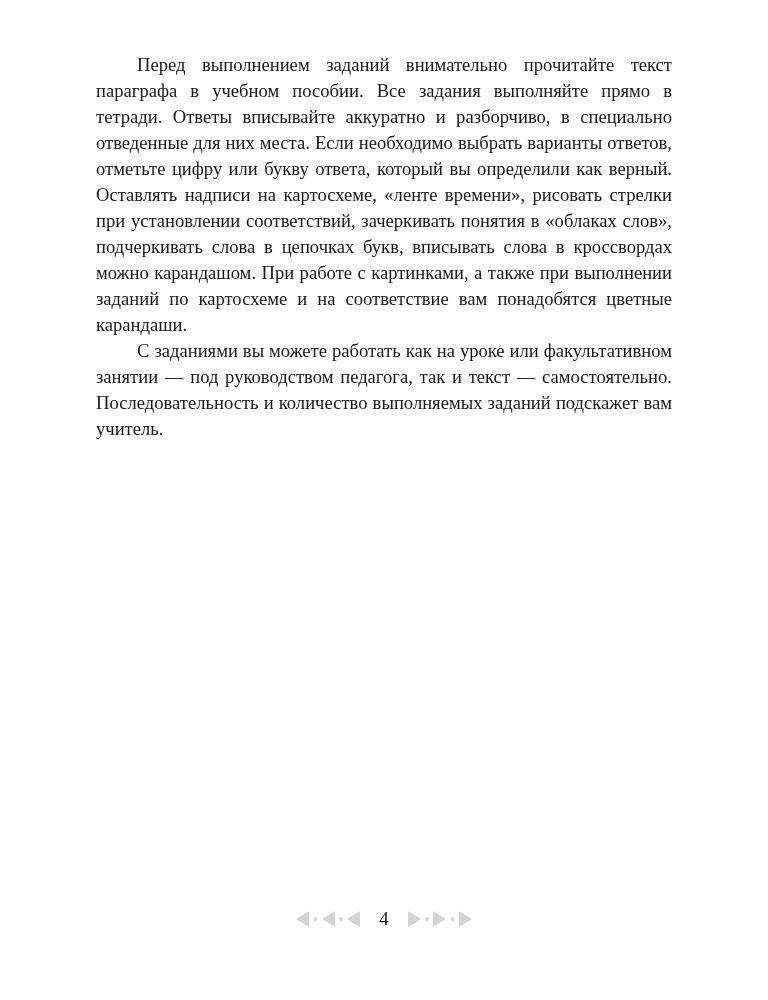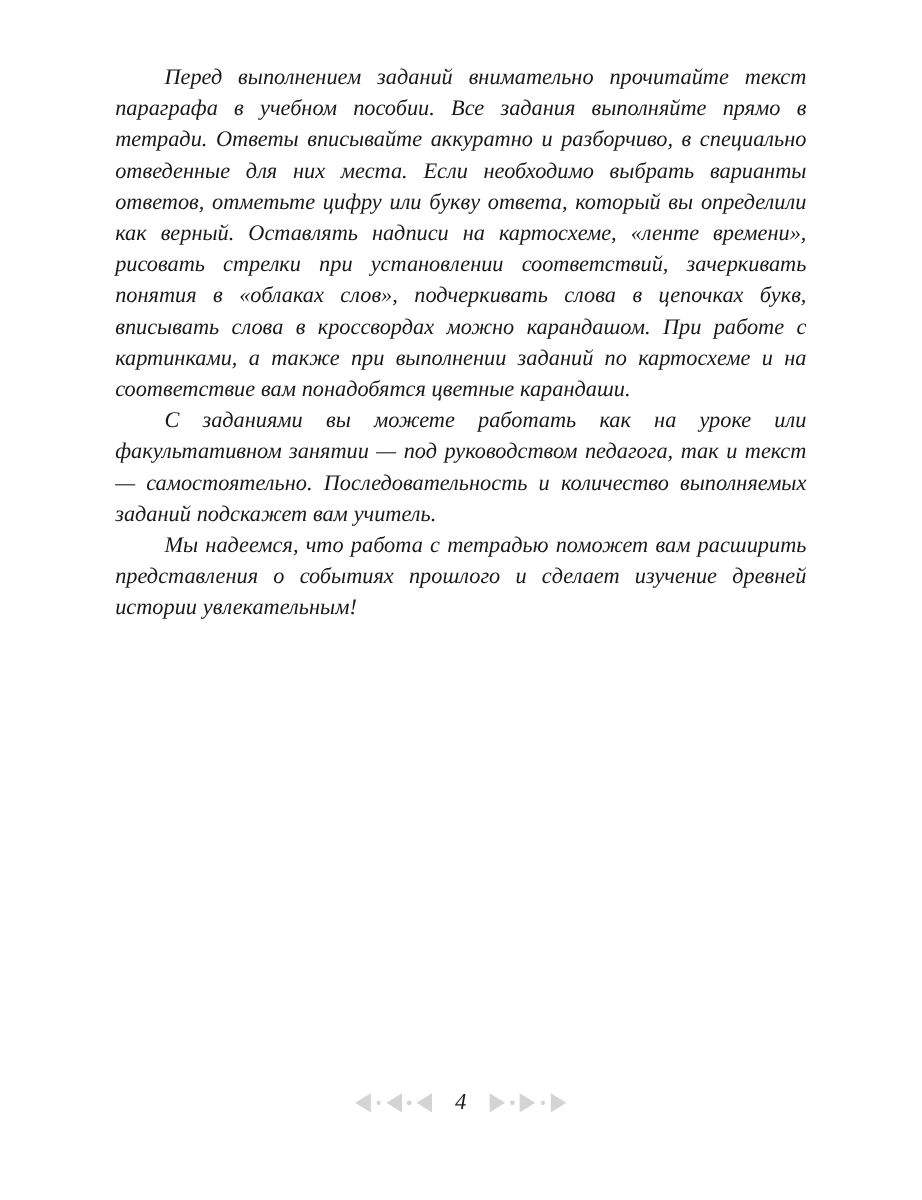--- a/index.html
+++ b/index.html
@@ -15,21 +15,20 @@
     color: #1a1a1a;
     overflow: hidden;
   }
 
   .page {
     position: absolute;
     left: 0; top: 0;
     width: 768px;
     height: 1000px;
     background: #ffffff;
-    font-style: italic;
   }
 
   .text-block {
     position: absolute;
     left: 96px;
     top: 52px;
     width: 576px;
   }
 
   .para {
@@ -102,21 +101,20 @@
   }
 </style>
 </head>
 <body>
 
 <div class="page">
 
   <div class="text-block">
     <p class="para">Перед выполнением заданий внимательно прочитайте текст параграфа в учебном пособии. Все задания выполняйте прямо в тетради. Ответы вписывайте аккуратно и разборчиво, в специально отведенные для них места. Если необходимо выбрать варианты ответов, отметьте цифру или букву ответа, который вы определили как верный. Оставлять надписи на картосхеме, «ленте времени», рисовать стрелки при установлении соответствий, зачеркивать понятия в «облаках слов», подчеркивать слова в цепочках букв, вписывать слова в кроссвордах можно карандашом. При работе с картинками, а также при выполнении заданий по картосхеме и на соответствие вам понадобятся цветные карандаши.</p>
     <p class="para">С заданиями вы можете работать как на уроке или факультативном занятии — под руководством педагога, так и текст — самостоятельно. Последовательность и количество выполняемых заданий подскажет вам учитель.</p>
-    <p class="para">Мы надеемся, что работа с тетрадью поможет вам расширить представления о событиях прошлого и сделает изучение древней истории увлекательным!</p>
   </div>
 
   <div class="footer">
 
     <span class="orn-group">
       <span class="tri tri-left"></span>
       <span class="dot"></span>
       <span class="tri tri-left"></span>
       <span class="dot"></span>
       <span class="tri tri-left"></span>

